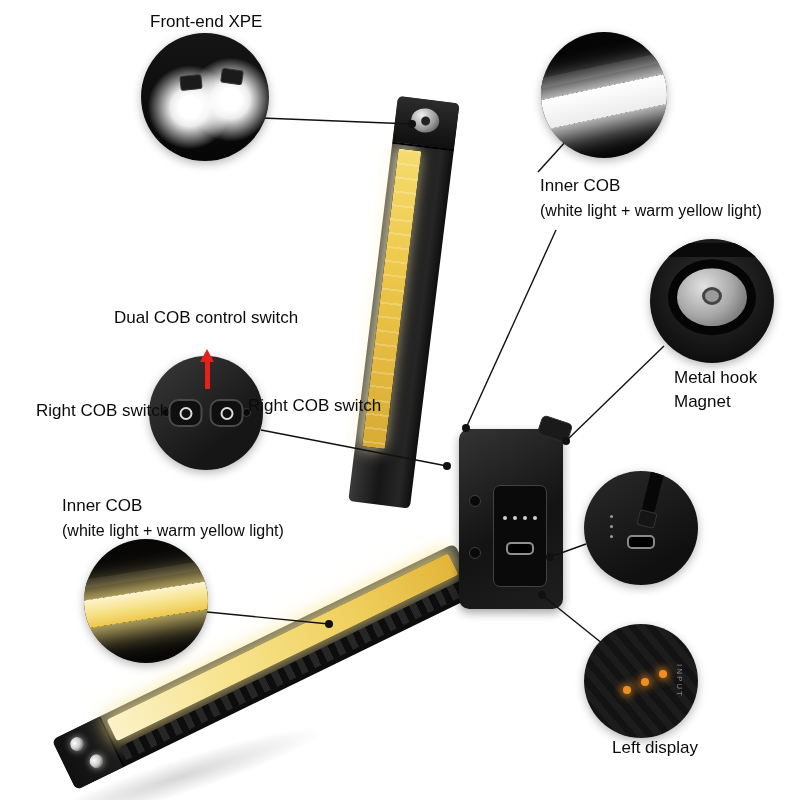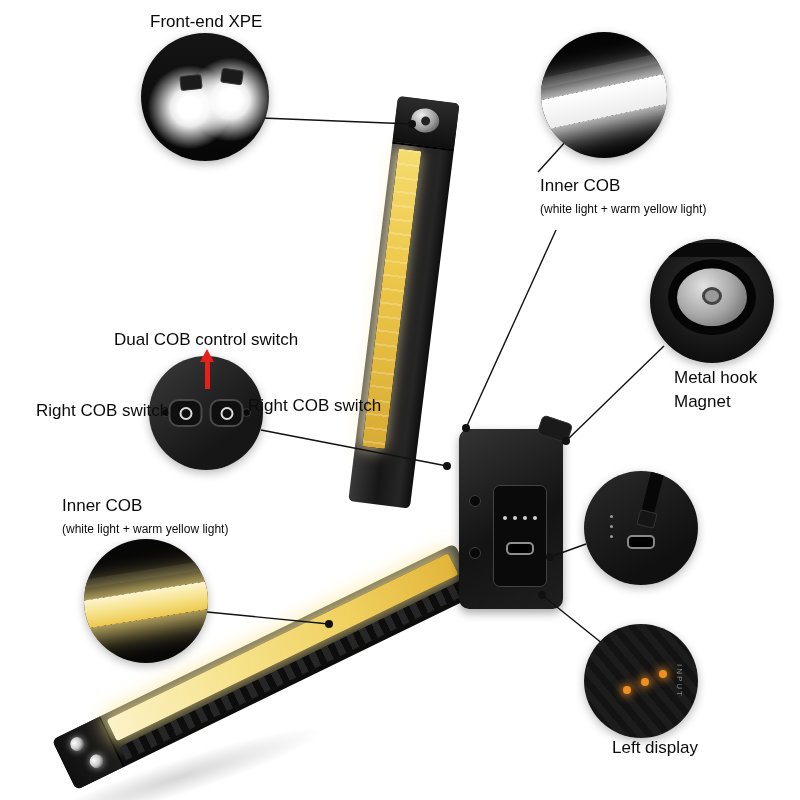--- a/index.html
+++ b/index.html
@@ -2,21 +2,21 @@
 <html><head>
 <meta charset="utf-8">
 <style>
   html,body{margin:0;padding:0;background:#fff;}
   #canvas{
     position:relative;width:800px;height:800px;background:#ffffff;overflow:hidden;
     font-family:"Liberation Sans", sans-serif;color:#111;
   }
   
   .lbl{position:absolute;font-size:17px;color:#0b0b0b;white-space:nowrap;z-index:6;}
-  .lbl.sub{font-size:12px;}
+  .lbl.sub{font-size:16px;}
   
   #lines{position:absolute;left:0;top:0;z-index:2;pointer-events:none;}
   
   #arrow{position:absolute;left:200px;top:349px;z-index:7;width:14px;}
   #arrow .head{width:0;height:0;border-left:7px solid transparent;border-right:7px solid transparent;border-bottom:13px solid #e8201a;}
   #arrow .shaft{width:5px;height:28px;background:#e8201a;margin:-1px auto 0 auto;}
   
   #floor-shadow{position:absolute;left:22px;top:760px;width:310px;height:36px;z-index:0;
     background:radial-gradient(ellipse at center, rgba(0,0,0,.16), rgba(0,0,0,0) 70%);transform:rotate(-18deg);}
   #v-bar{position:absolute;left:398px;top:96px;width:62px;height:408px;z-index:1;
@@ -211,21 +211,21 @@
   </div>
 
   <div class="lbl" style="left:150px;top:12px;">Front-end XPE</div>
 
   <div class="lbl" style="left:540px;top:176px;">Inner COB</div>
   <div class="lbl sub" style="left:540px;top:202px;">(white light + warm yellow light)</div>
 
   <div class="lbl" style="left:674px;top:368px;">Metal hook</div>
   <div class="lbl" style="left:674px;top:392px;">Magnet</div>
 
-  <div class="lbl" style="left:114px;top:330px;">Dual COB control switch</div>
+  <div class="lbl" style="left:114px;top:308px;">Dual COB control switch</div>
   <div class="lbl" style="left:36px;top:401px;">Right COB switch</div>
   <div class="lbl" style="left:248px;top:396px;text-align:center;">Right COB switch</div>
 
   <div class="lbl" style="left:62px;top:496px;">Inner COB</div>
   <div class="lbl sub" style="left:62px;top:522px;">(white light + warm yellow light)</div>
 
   <div class="lbl" style="left:612px;top:738px;">Left display</div>
 
 </div>
 

